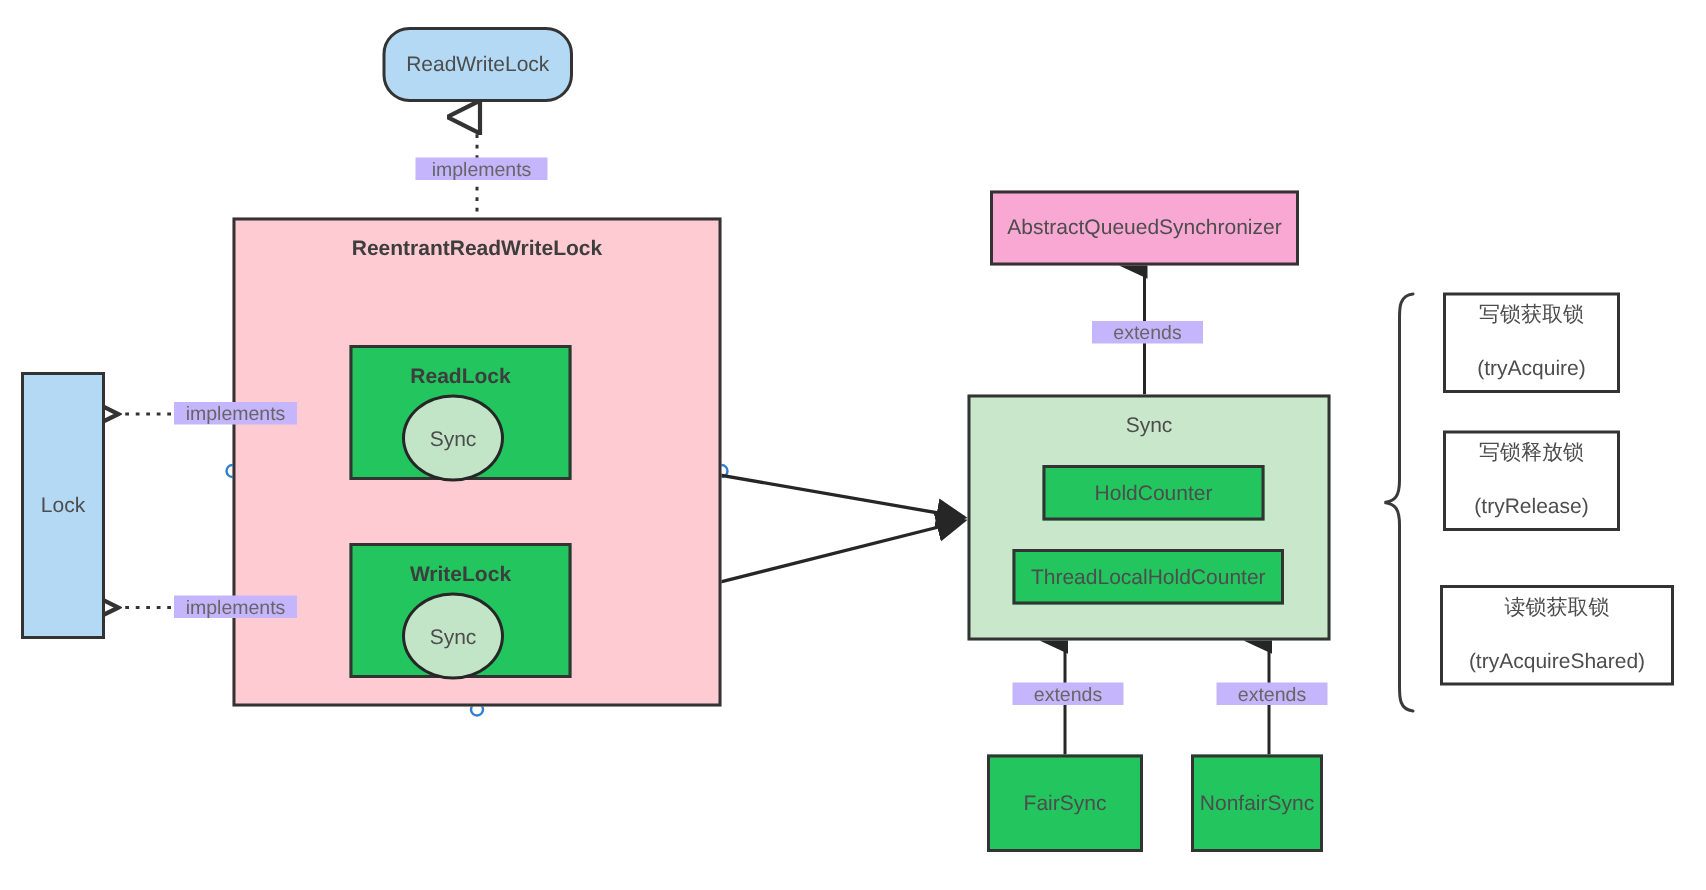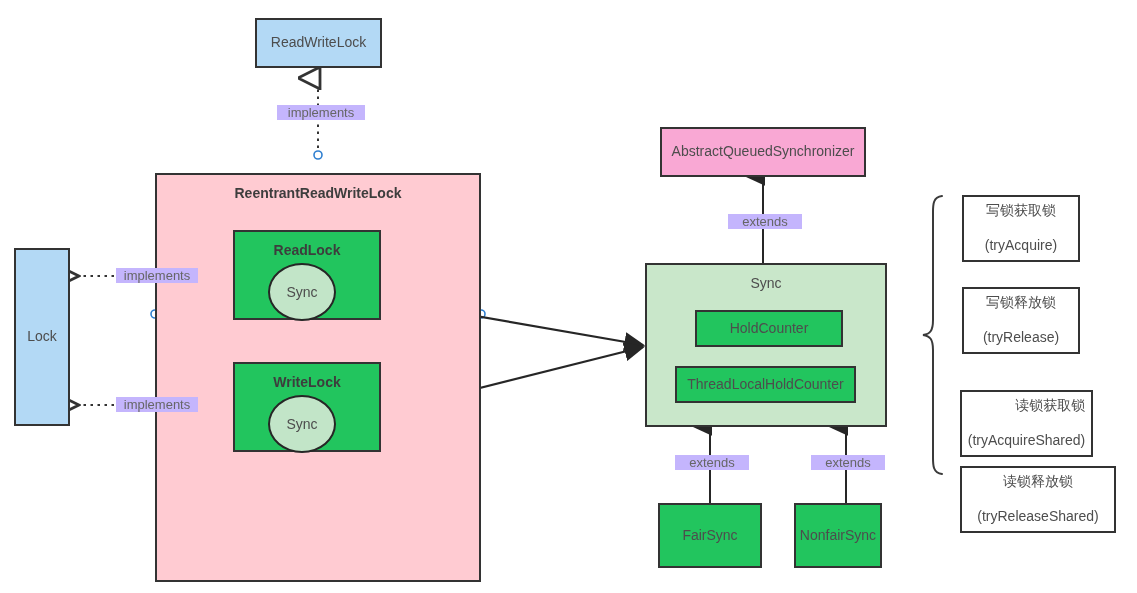--- a/index.html
+++ b/index.html
@@ -142,33 +142,33 @@
       <path d="M 942 196
                C 933 197, 933 205, 933 212
                L 933 320
                C 933 331, 930 334, 923 335
                C 930 336, 933 339, 933 350
                L 933 458
                C 933 465, 933 473, 942 474" fill="none" stroke="#3a3a3a" stroke-width="2" stroke-linecap="round"></path>
     </g>
   </svg>
 
-  <div class="node blue" style="left:255px; top:18px; width:127px; height:50px;">
+  <div class="node blue" style="left:255px; top:18px; width:127px; height:50px;border-radius:18px;">
     <span>ReadWriteLock</span>
   </div>
 
   <div class="edge-label" style="left:277px; top:105px; width:84px;">
     <span>implements</span>
   </div>
 
   <div class="node blue" style="left:14px; top:248px; width:56px; height:178px;">
     <span>Lock</span>
   </div>
 
-  <div class="node pink node-title-top" style="left:155px; top:173px; width:326px; height:409px;">
+  <div class="node pink node-title-top" style="left:155px; top:145px; width:326px; height:326px;">
     <span class="bold">ReentrantReadWriteLock</span>
   </div>
 
   <div class="node orange node-title-top" style="left:233px; top:230px; width:148px; height:90px;">
     <span class="bold">ReadLock</span>
   </div>
 
   <div class="ellipse" style="left:268px; top:263px; width:68px; height:58px;">
     <span>Sync</span>
   </div>
@@ -232,27 +232,21 @@
     </div>
   </div>
 
   <div class="node white" style="left:962px; top:287px; width:118px; height:67px;">
     <div>
       <div class="cjk">写锁释放锁</div>
       <div>(tryRelease)</div>
     </div>
   </div>
 
-  <div class="node white" style="left:960px; top:390px; width:133px; height:67px;text-align:right;">
+  <div class="node white" style="left:960px; top:390px; width:156px; height:67px;">
     <div>
       <div class="cjk">读锁获取锁</div>
       <div>(tryAcquireShared)</div>
     </div>
   </div>
 
-  <div class="node white" style="left:960px; top:466px; width:156px; height:67px;">
-    <div>
-      <div class="cjk">读锁释放锁</div>
-      <div>(tryReleaseShared)</div>
-    </div>
-  </div>
 
 </div>
 
 </body></html>

